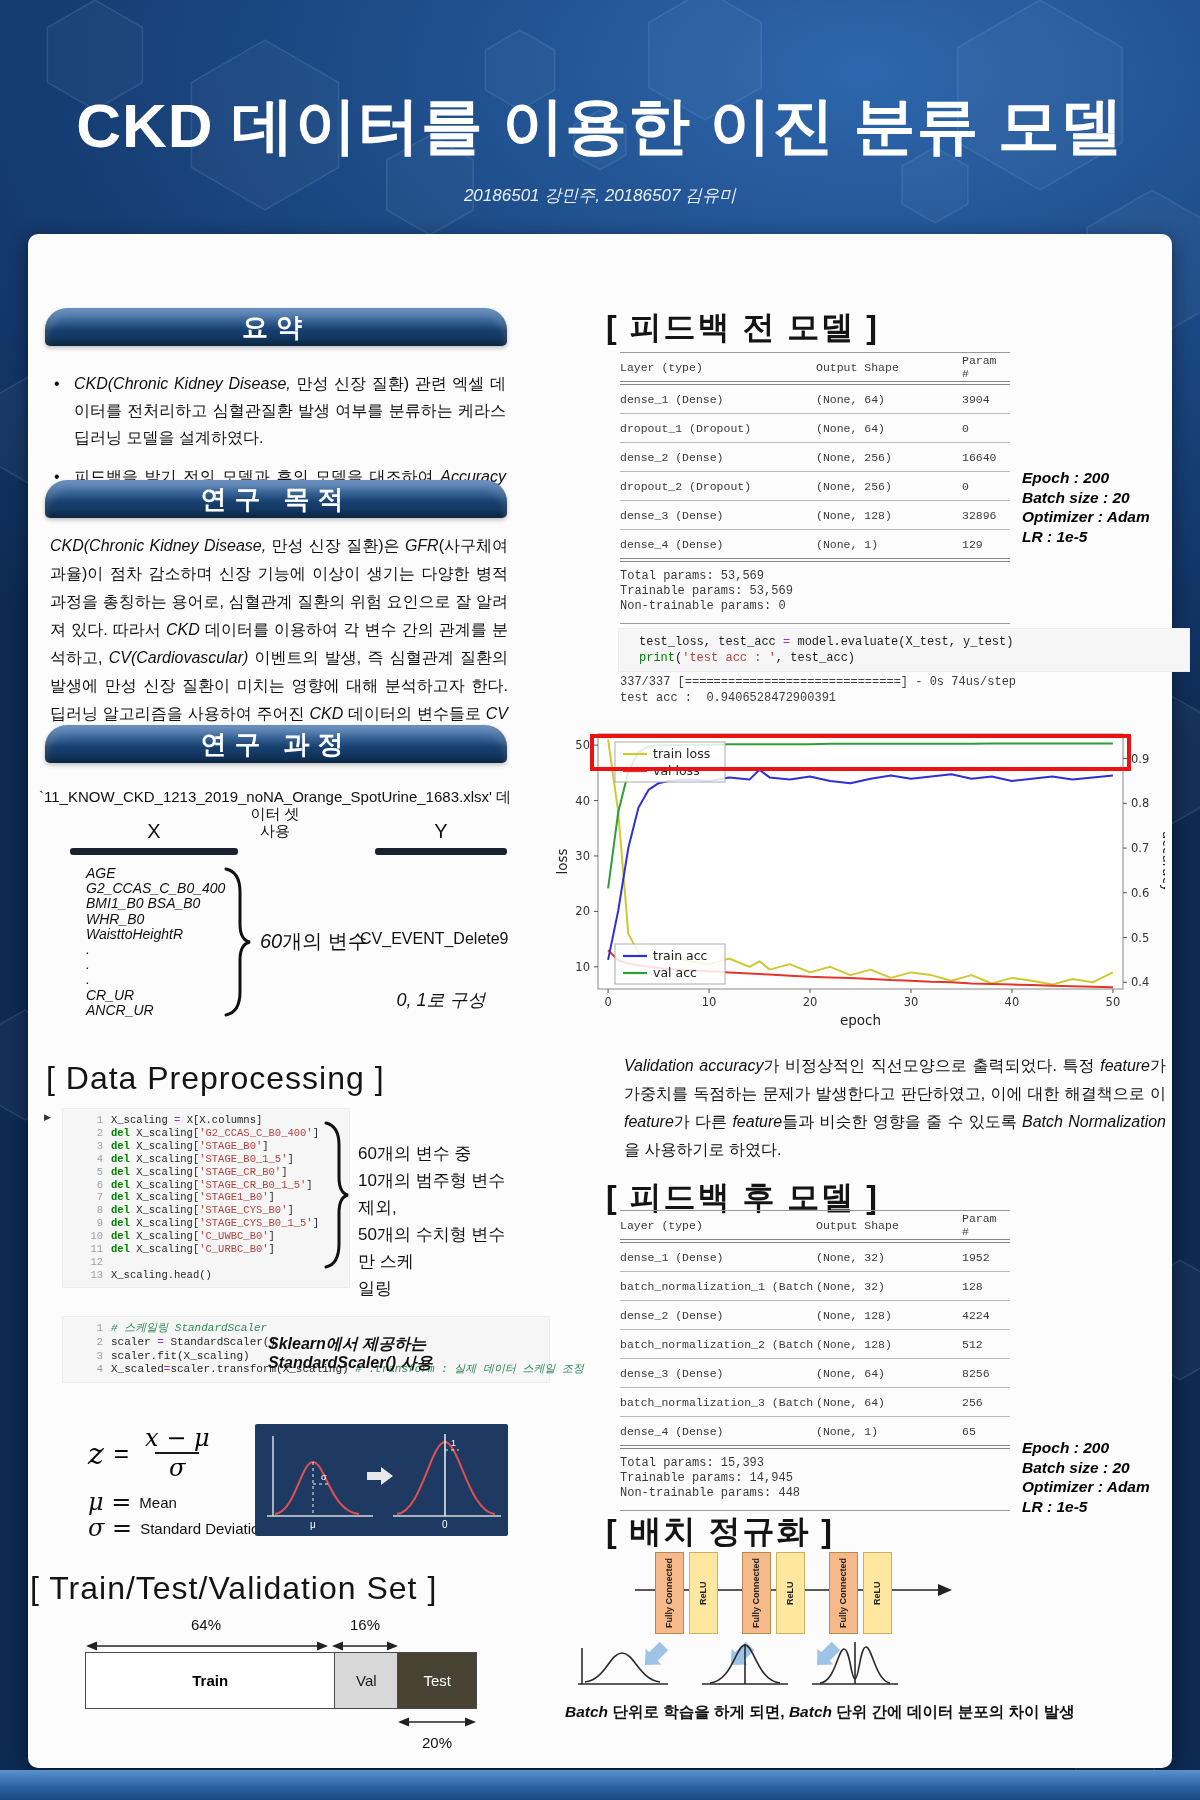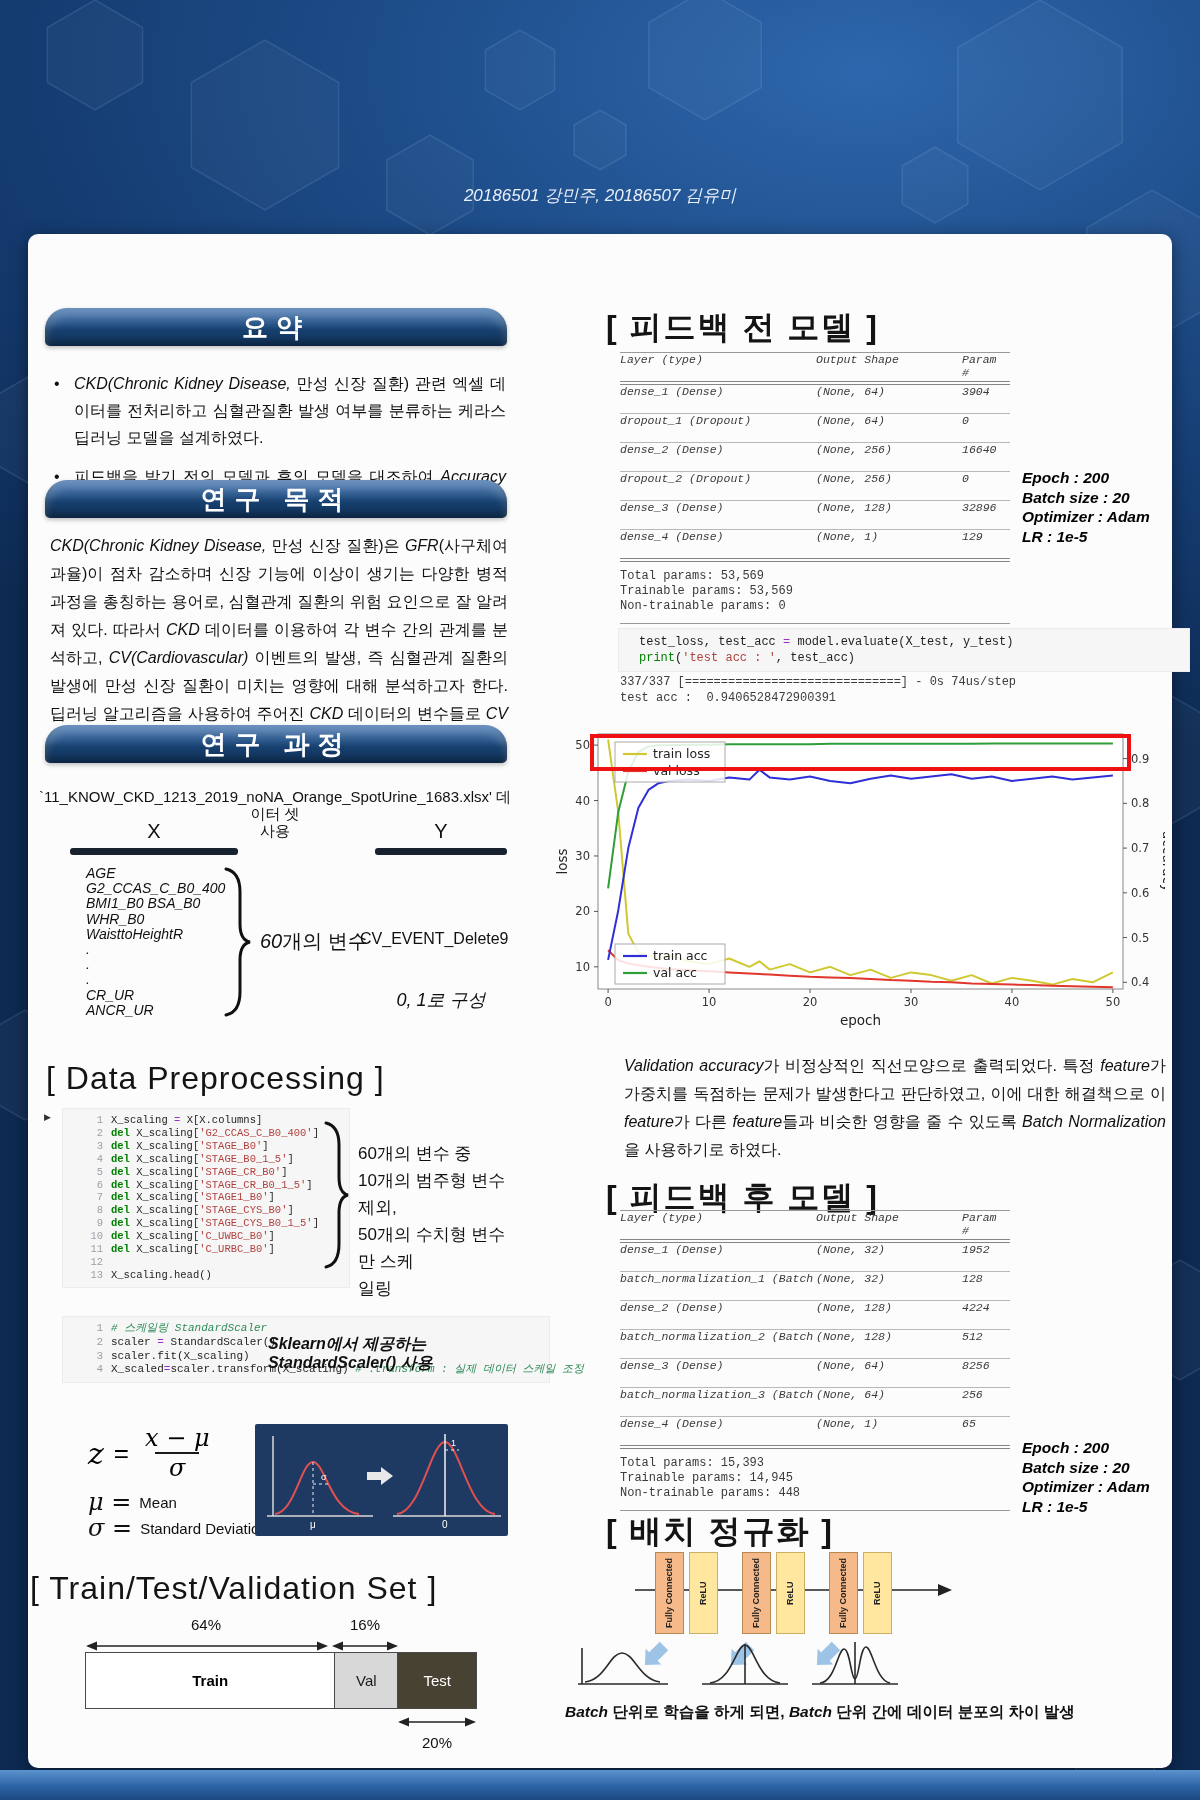--- a/index.html
+++ b/index.html
@@ -51,21 +51,21 @@
   .sk-note{font-weight:bold;font-style:italic;font-size:16px;line-height:19px;color:#101010;}
   
   .serifit{font-family:"DejaVu Serif",serif;font-style:italic;}
   .frac{display:inline-flex;flex-direction:column;align-items:center;vertical-align:middle;margin-left:10px;}
   .frac .num{font-size:24px;padding:0 6px;}
   .frac .den{font-size:24px;border-top:2px solid #1a1a1a;padding:0 14px;}
   .greek-line{font-size:15px;color:#101010;display:flex;align-items:center;gap:8px;}
   .greek-line .g{font-family:"DejaVu Serif",serif;font-style:italic;font-size:24px;}
   
   .ktab{font-family:"Liberation Mono","DejaVu Sans Mono",monospace;font-size:11.5px;color:#3a3a3a;border-top:1px solid #999;}
-  .krow{display:flex;align-items:flex-start;height:28px;border-bottom:1px solid #b9b9b9;font-style:italic;}
+  .krow{display:flex;align-items:center;height:28px;border-bottom:1px solid #b9b9b9;}
   .krow.khead{border-bottom:4px double #858585;}
   .krow.klast{border-bottom:4px double #858585;}
   .kc1{width:196px;flex:none;}
   .kc2{width:146px;flex:none;}
   .kc3{flex:1;}
   .ktotals{padding:7px 0 9px;border-bottom:1px solid #999;font-size:12px;line-height:15px;}
   .hyper div{font-size:15.5px;line-height:19.5px;font-weight:bold;font-style:italic;color:#000;}
   
   #chart text.tick{font-family:"DejaVu Sans",sans-serif;font-size:11.5px;fill:#333;}
   #chart text.alab{font-family:"DejaVu Sans",sans-serif;font-size:13.5px;fill:#222;}
@@ -104,20 +104,21 @@
       <polygon points="92.0,400.0 92.0,460.0 40.0,490.0 -12.0,460.0 -12.0,400.0 40.0,370.0" fill="rgba(255,255,255,0.03)" stroke="rgba(150,190,235,0.16)" stroke-width="1.5"></polygon>
       <polygon points="1226.3,727.5 1226.3,792.5 1170.0,825.0 1113.7,792.5 1113.7,727.5 1170.0,695.0" fill="rgba(255,255,255,0.03)" stroke="rgba(150,190,235,0.16)" stroke-width="1.5"></polygon>
       <polygon points="72.6,1037.5 72.6,1092.5 25.0,1120.0 -22.6,1092.5 -22.6,1037.5 25.0,1010.0" fill="rgba(255,255,255,0.03)" stroke="rgba(150,190,235,0.16)" stroke-width="1.5"></polygon>
       <polygon points="1232.0,1290.0 1232.0,1350.0 1180.0,1380.0 1128.0,1350.0 1128.0,1290.0 1180.0,1260.0" fill="rgba(255,255,255,0.03)" stroke="rgba(150,190,235,0.16)" stroke-width="1.5"></polygon>
       <polygon points="124.6,1665.0 124.6,1705.0 90.0,1725.0 55.4,1705.0 55.4,1665.0 90.0,1645.0" fill="rgba(255,255,255,0.03)" stroke="rgba(150,190,235,0.16)" stroke-width="1.5"></polygon>
       <polygon points="1154.0,1727.5 1154.0,1772.5 1115.0,1795.0 1076.0,1772.5 1076.0,1727.5 1115.0,1705.0" fill="rgba(255,255,255,0.03)" stroke="rgba(150,190,235,0.16)" stroke-width="1.5"></polygon>
       <polygon points="626.0,125.0 626.0,155.0 600.0,170.0 574.0,155.0 574.0,125.0 600.0,110.0" fill="rgba(255,255,255,0.03)" stroke="rgba(150,190,235,0.16)" stroke-width="1.5"></polygon>
     </svg>
   <div class="whitebox"></div>
 
+  <div class="abs poster-title">CKD 데이터를 이용한 이진 분류 모델</div>
   <div class="abs authors">20186501 강민주, 20186507 김유미</div>
 
   <div class="abs banner" style="left:45px;top:308px;width:462px;">요약</div>
 
   <div class="abs" style="left:50px;top:370px;width:456px;">
     <div class="bullet-row">
       <span class="bullet-mark">•</span>
       <span><span class="it">CKD(Chronic Kidney Disease, </span><span>만성 신장 질환</span><span>) 관련 엑셀 데이터를 전처리하고 심혈관질환 발생 여부를 분류하는 케라스 딥러닝 모델을 설계하였다.</span></span>
     </div>
     <div class="bullet-row">

